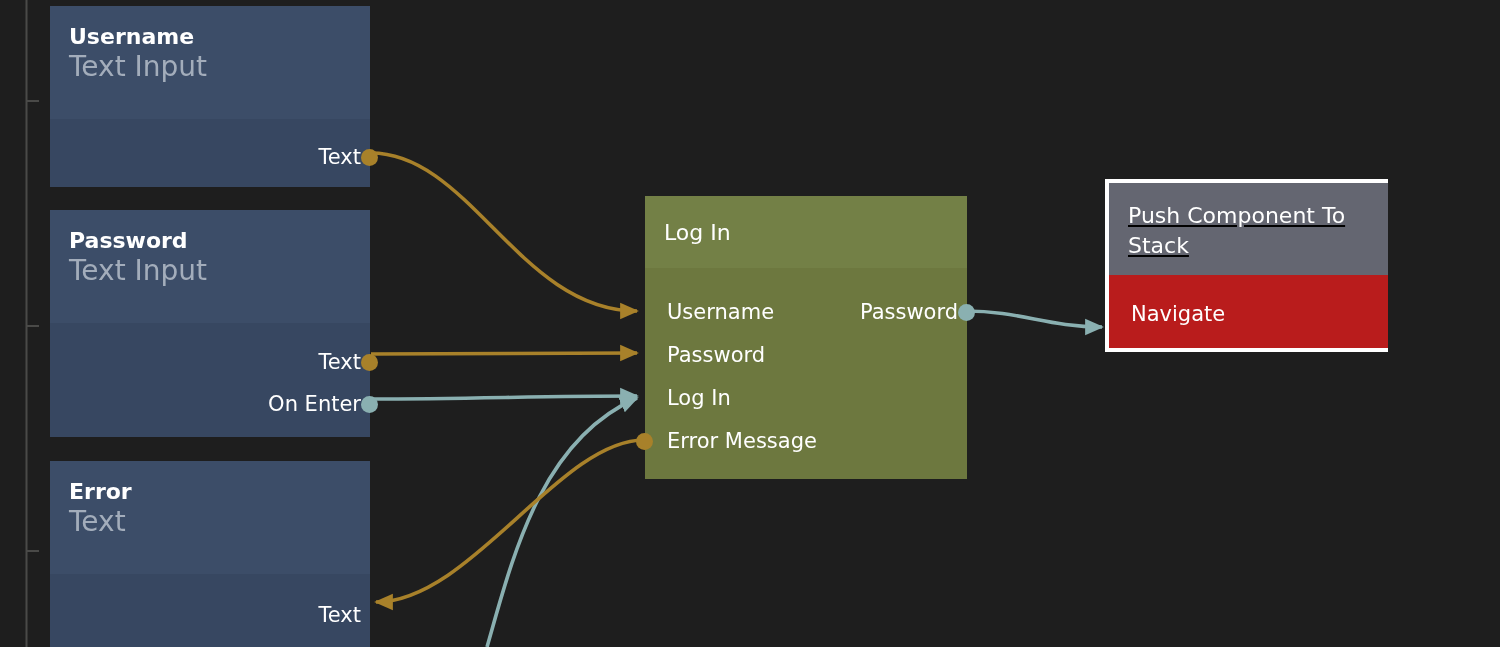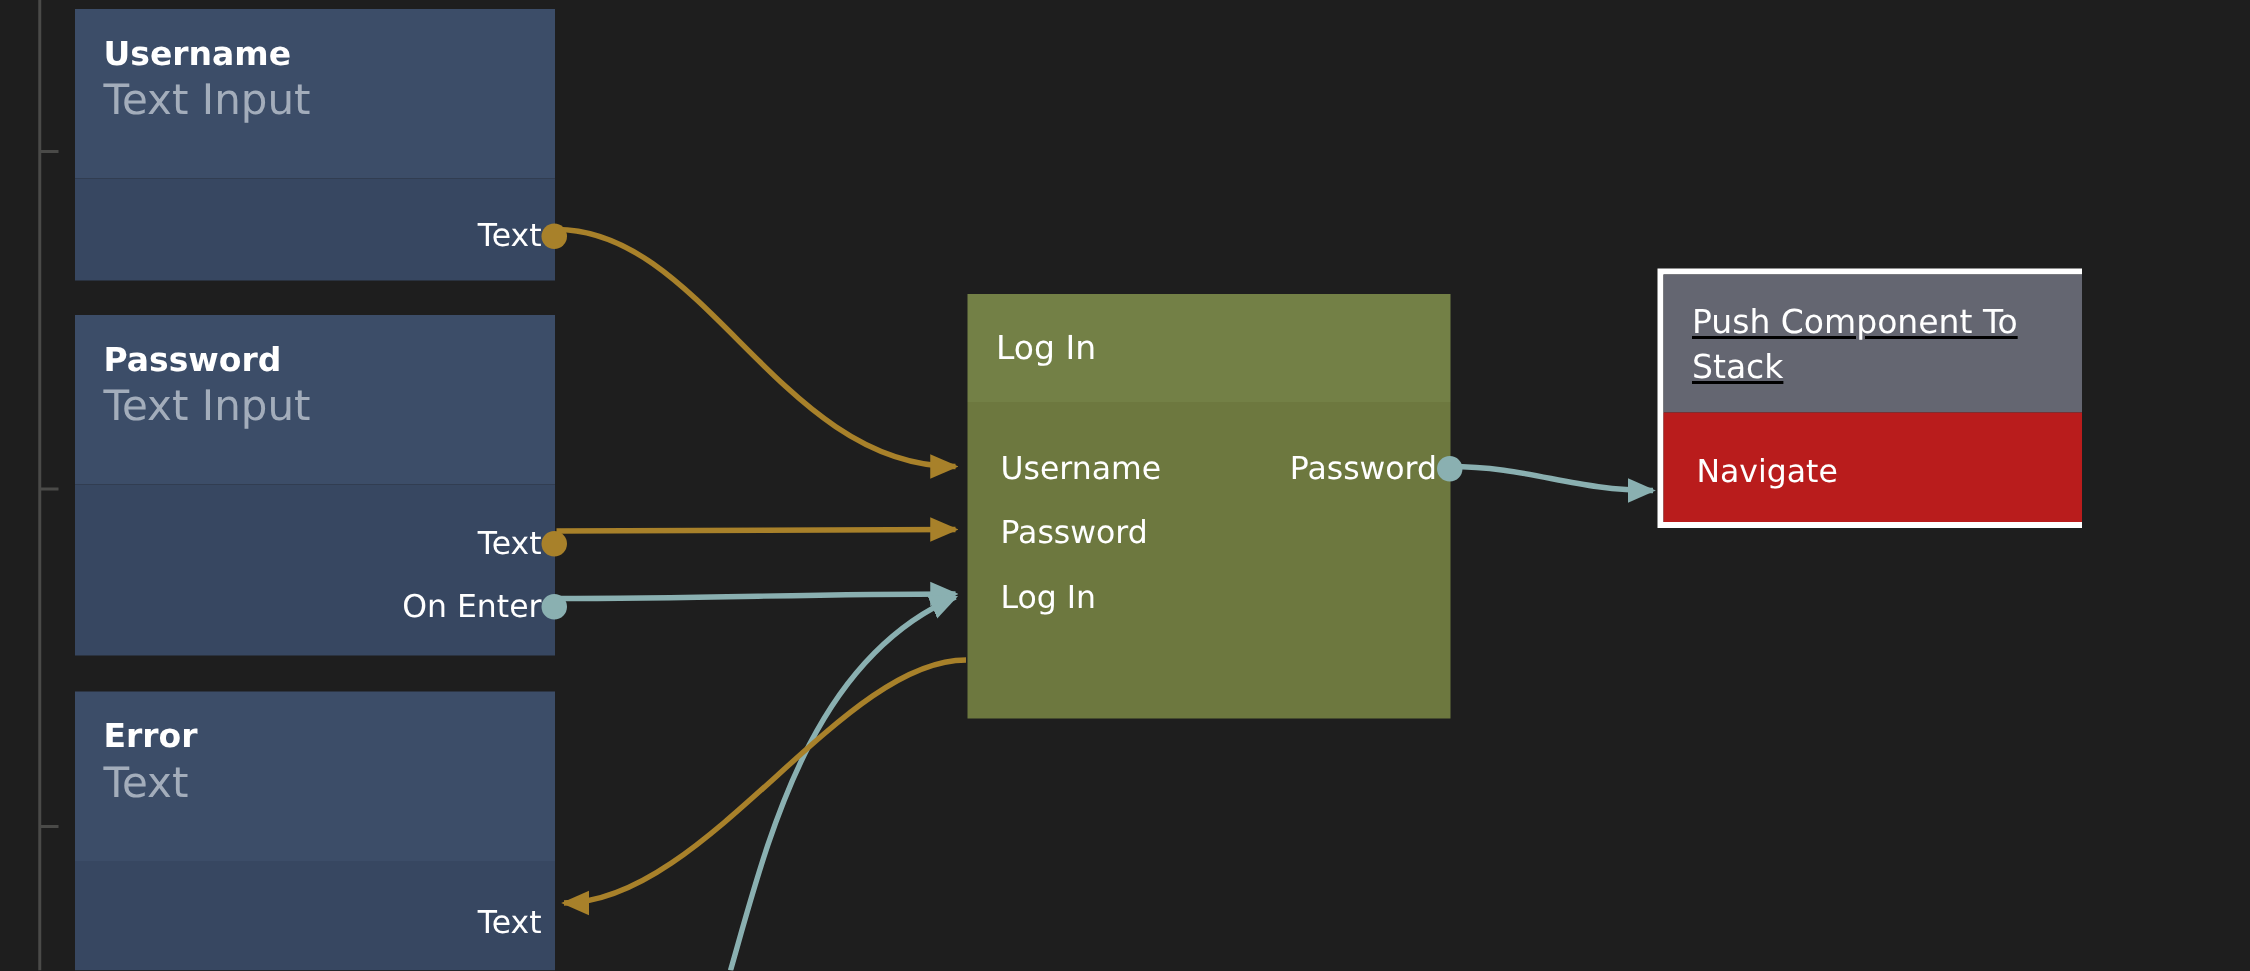--- a/index.html
+++ b/index.html
@@ -211,20 +211,24 @@
 
       <div class="port in" style="top:29px;">
         <span class="port-label">Username</span>
       </div>
       <div class="port in" style="top:72px;">
         <span class="port-label">Password</span>
       </div>
       <div class="port in" style="top:115px;">
         <span class="port-label">Log In</span>
       </div>
+      <div class="port in" style="top:158px;">
+        <span class="port-label">Error Message</span>
+        <span class="port-dot gold" style="left:-9px;"></span>
+      </div>
 
       <div class="port out" style="top:29px;">
         <span class="port-label">Password</span>
         <span class="port-dot teal"></span>
       </div>
     </div>
   </div>
 
   <div class="node gray" style="left:1105px; top:179px; width:327px;">
     <div class="node-header" style="height:92px; padding-top:18px; padding-right:18px;text-decoration:underline;">

